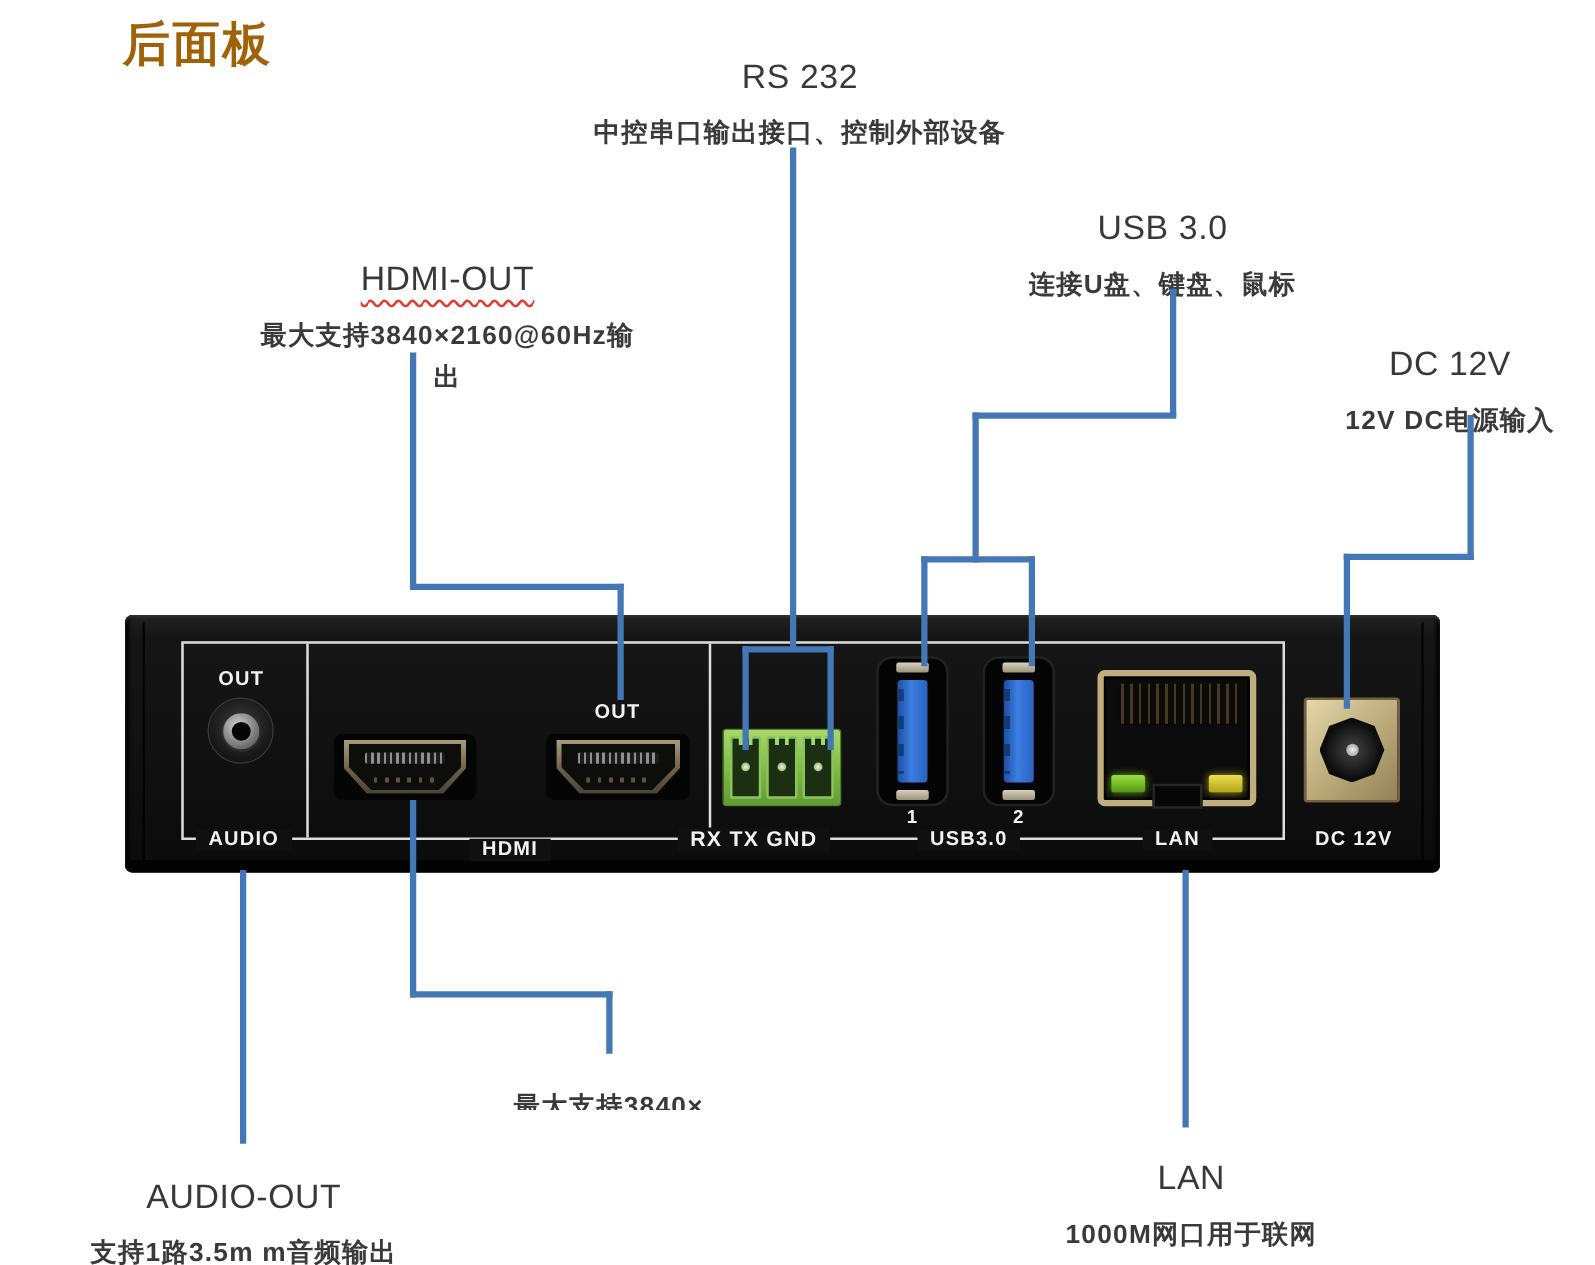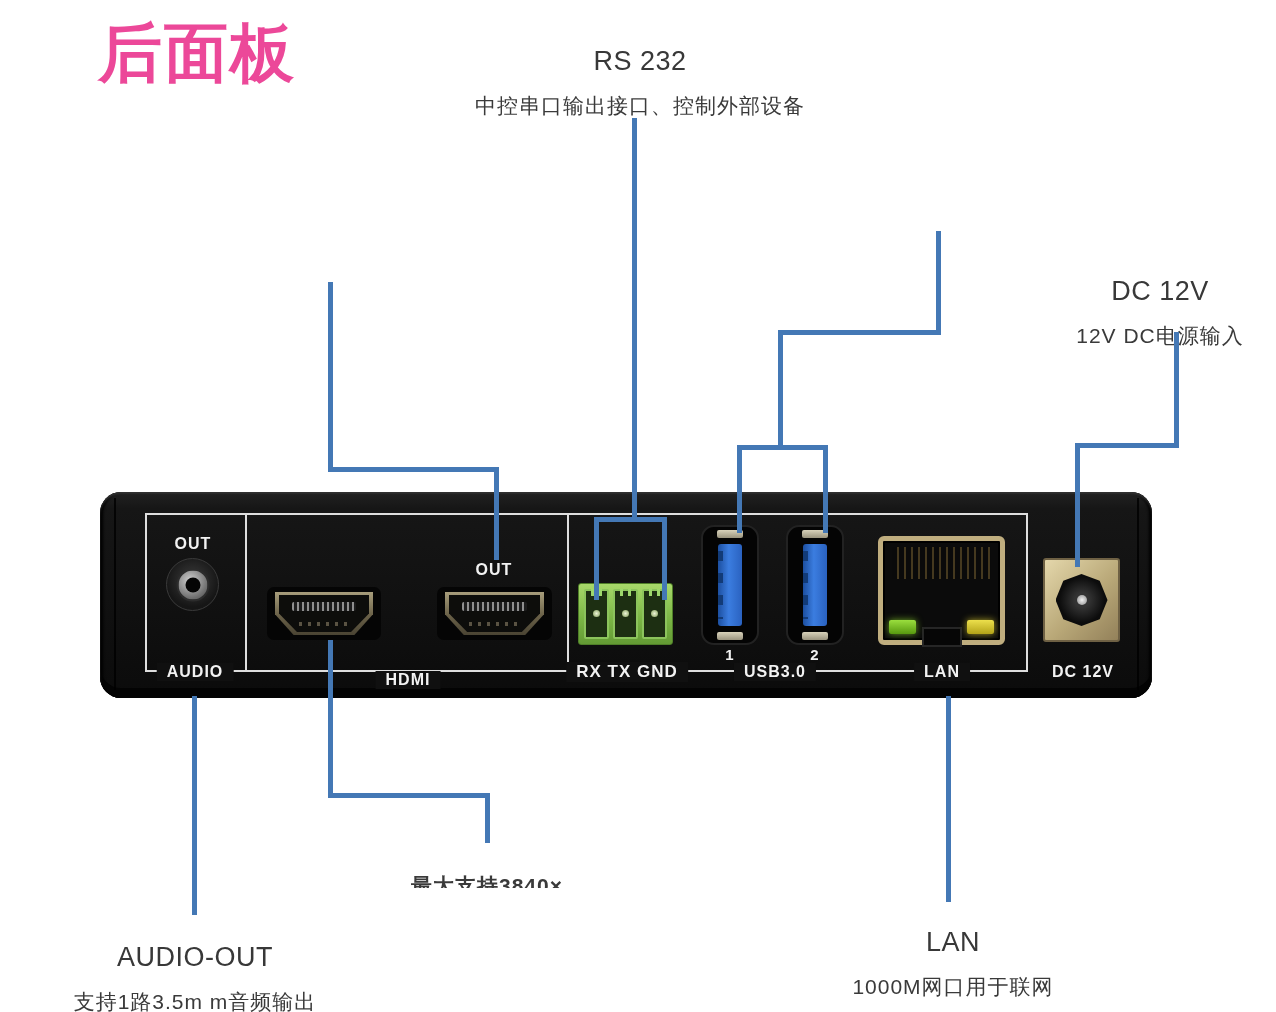--- a/index.html
+++ b/index.html
@@ -4,24 +4,24 @@
 <style>
   :root{
     --leader:#4478b5; --squiggle:#e23b2e; --panel:#121212; --outline:#dedede;
     --green:#7cbf4a; --usbblue:#2f6fd0; --brass:#c0ae7f; --ledg:#79c426; --ledy:#d9cc33;
   }
   *{margin:0;padding:0;box-sizing:border-box;}
   body{background:#fff;font-family:"Liberation Sans","DejaVu Sans",sans-serif;}
   .scene{position:relative;width:1276px;height:1012px;background:#fff;overflow:hidden;}
 
   
-  .page-title{position:absolute;left:98px;top:10px;font-size:64px;font-weight:700;color:#ec4899;letter-spacing:2px;}
+  .page-title{position:absolute;left:98px;top:10px;font-size:38px;font-weight:700;color:#a16207;letter-spacing:2px;}
   .callout{position:absolute;text-align:center;margin-top:24px;}
   .callout .t{font-size:27px;color:#383838;font-weight:400;letter-spacing:.5px;}
-  .callout .d{margin-top:15px;font-size:21px;font-weight:400;color:#3a3a3a;letter-spacing:1px;}
+  .callout .d{margin-top:15px;font-size:21px;font-weight:700;color:#3a3a3a;letter-spacing:1px;}
   .clip{overflow:hidden;margin-top:8px;font-size:21px;font-weight:700;color:#3a3a3a;letter-spacing:1px;line-height:26px;}
   .squig{text-decoration:underline;text-decoration-style:wavy;text-decoration-color:var(--squiggle);text-decoration-thickness:2px;text-underline-offset:7px;}
   .c-rs232{left:420px;top:22px;width:440px;}
   .c-hdmiout{left:158px;top:184px;width:400px;}
   .c-hdmiout .clip{height:20px;}
   .c-usb{left:730px;top:143px;width:400px;}
   .c-dc{left:1012px;top:252px;width:296px;}
   .c-audio{left:28px;top:918px;width:334px;}
   .c-hdmiin{left:320px;top:841px;width:334px;}
   .c-hdmiin .clip{height:15px;}
@@ -45,21 +45,21 @@
   .l4a{left:1174px;top:332px;width:5px;height:116px;}
   .l4b{left:1075px;top:443px;width:104px;height:5px;}
   .l4c{left:1075px;top:443px;width:5px;height:124px;}
   .l5a{left:328px;top:640px;width:5px;height:158px;}
   .l5b{left:328px;top:793px;width:162px;height:5px;}
   .l5c{left:485px;top:793px;width:5px;height:50px;}
   .l6{left:192px;top:696px;width:5px;height:219px;}
   .l7{left:946px;top:696px;width:5px;height:206px;}
 
   
-  .device{position:absolute;left:100px;top:492px;width:1052px;height:206px;border-radius:21px;
+  .device{position:absolute;left:100px;top:492px;width:1052px;height:206px;border-radius:6px;
           background:linear-gradient(180deg,#222 0,#161616 8%,#101010 60%,#0b0b0b 100%);
           box-shadow:inset 0 2px 2px #333,inset 0 -10px 0 #030303,inset 3px 0 3px #000,inset -3px 0 3px #000;}
   .seam{position:absolute;top:6px;bottom:8px;width:2px;background:#000;opacity:.8;}
   .seam.left{left:14px;} .seam.right{right:13px;}
   .obox{position:absolute;left:45px;top:21px;width:883px;height:159px;border:2px solid var(--outline);}
   .divider{position:absolute;top:0;bottom:0;width:2px;background:var(--outline);}
   .dv1{left:98px;} .dv2{left:420px;}
   .plabel{position:absolute;color:#f2f2f2;font-weight:700;font-size:16px;letter-spacing:1px;transform:translate(-50%,-50%);white-space:nowrap;}
   .onband{background:#101010;padding:0 10px;}
 
@@ -125,21 +125,30 @@
 
 <div class="scene">
 
   <div class="page-title">后面板</div>
 
   <div class="callout c-rs232">
     <div class="t">RS 232</div>
     <div class="d">中控串口输出接口、控制外部设备</div>
   </div>
 
-
+  <div class="callout c-hdmiout">
+    <div class="t squig">HDMI-OUT</div>
+    <div class="d">最大支持3840×2160@60Hz输</div>
+    <div class="clip">出</div>
+  </div>
+
+  <div class="callout c-usb">
+    <div class="t">USB 3.0</div>
+    <div class="d">连接U盘、键盘、鼠标</div>
+  </div>
 
   <div class="callout c-dc">
     <div class="t">DC 12V</div>
     <div class="d">12V DC电源输入</div>
   </div>
 
   <div class="device">
     <div class="seam left"></div>
     <div class="seam right"></div>
 
@@ -199,21 +208,21 @@
       <div class="led y"></div>
     </div>
 
     <div class="dc">
       <div class="dc-hole"></div>
       <div class="dc-pin"></div>
     </div>
 
     <div class="plabel onband" style="left:95px;top:180px;">AUDIO</div>
     <div class="plabel onband" style="left:308px;top:188px;">HDMI</div>
-    <div class="plabel onband" style="left:527px;top:180px;font-size:17px;">RX TX GND</div>
+    <div class="plabel onband" style="left:503px;top:180px;font-size:17px;">RX TX GND</div>
     <div class="plabel onband" style="left:675px;top:180px;text-align:right;">USB3.0</div>
     <div class="plabel onband" style="left:842px;top:180px;">LAN</div>
     <div class="plabel" style="left:983px;top:180px;">DC 12V</div>
   </div>
 
   <div class="ln l1a"></div>
   <div class="ln l1b"></div>
   <div class="ln l1c"></div>
   <div class="ln l2a"></div>
   <div class="ln l2b"></div>

